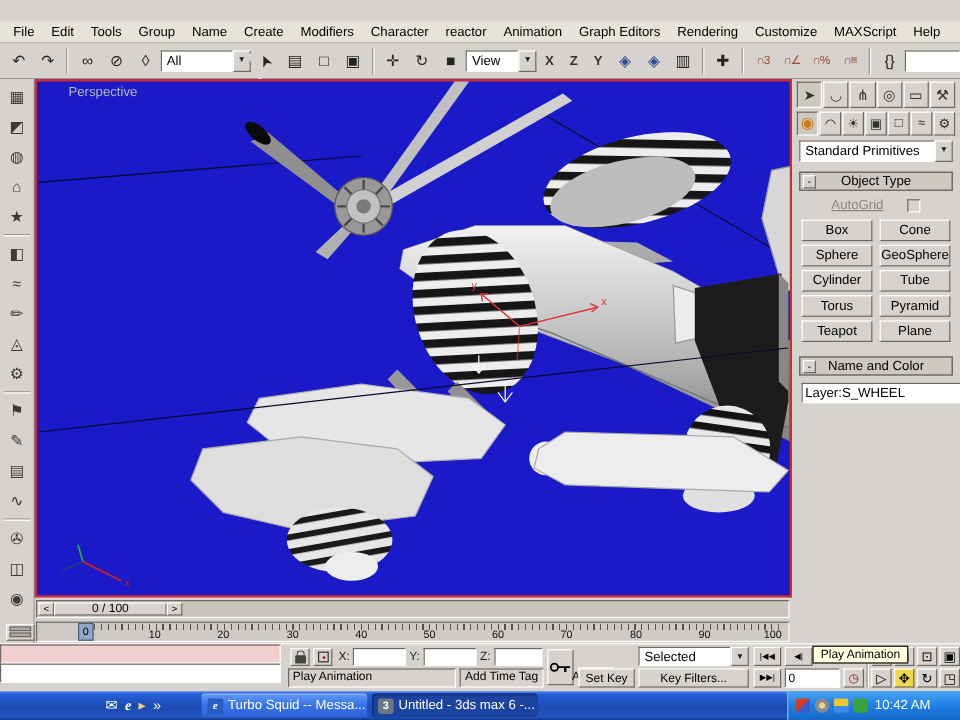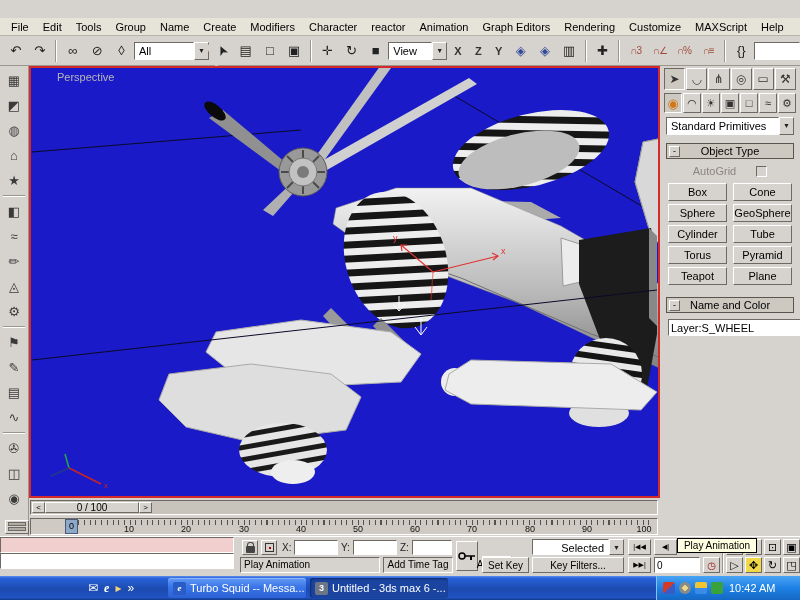--- a/index.html
+++ b/index.html
@@ -63,21 +63,21 @@
   .cpcat { flex:1; height:20px; display:flex; align-items:center; justify-content:center; font-size:11px; color:#333;
     background:#d6d3ce; border:1px solid; border-color:#fff #6e6a63 #6e6a63 #fff; }
   .cpcat.active { border-color:#6e6a63 #fff #fff #6e6a63; background:#cdc9c1; color:#d07818; font-size:13px; }
   #cp-combo { margin:0 2px 8px 2px; }
   #cp-combo .cval { flex:1; }
   .rollout { margin:0 2px 4px 2px; height:16px; background:#cdc9c1; border:1px solid #5a564e;
     display:flex; align-items:center; position:relative; }
   .rollout .minus { width:11px; height:11px; margin-left:2px; background:#d6d3ce; border:1px solid;
     border-color:#fff #6e6a63 #6e6a63 #fff; font-size:9px; line-height:8px; text-align:center; }
   .rollout .rtitle { position:absolute; left:0; right:0; text-align:center; }
-  #autogrid-row { display:flex; align-items:center; justify-content:center; gap:20px; height:16px; margin-bottom:4px; color:#8a867e; }
+  #autogrid-row { display:flex; align-items:center; justify-content:center; gap:20px; height:16px; margin-bottom:4px; color:#8a867e;text-decoration:underline; }
   #autogrid-box { width:11px; height:11px; background:#d6d3ce; border:1px solid; border-color:#6e6a63 #fff #fff #6e6a63; }
   #obj-grid { display:grid; grid-template-columns:1fr 1fr; gap:3px 6px; margin:0 4px 12px 4px; }
   .objbtn { height:18px; background:#d6d3ce; border:1px solid; border-color:#fff #6e6a63 #6e6a63 #fff;
     display:flex; align-items:center; justify-content:center; white-space:nowrap; }
   #name-row { display:flex; gap:4px; margin:6px 4px 0 4px; align-items:center; }
   #name-input { flex:1; height:17px; border:1px solid; border-color:#6e6a63 #fff #fff #6e6a63; background:#fff;
     font-family:inherit; font-size:11px; padding:0 2px; }
 
   
   #timeslider { position:absolute; left:29px; top:498px; width:631px; height:20px; background:#d6d3ce; }
@@ -453,21 +453,21 @@
     <div class="sb sb-btn" style="left:456px;top:4px;width:22px;height:30px;">
       <svg width="18" height="11" viewBox="0 0 18 11">
         <circle cx="4" cy="5" r="3" fill="none" stroke="#000" stroke-width="1.5"></circle>
         <line x1="7" y1="5" x2="17" y2="5" stroke="#000" stroke-width="1.5"></line>
         <rect x="12" y="5" width="2" height="4" fill="#000"></rect>
       </svg>
     </div>
     <div class="sb sb-btn" style="left:482px;top:19px;width:30px;height:16px;">Auto Key</div>
     <div class="sb sb-btn" style="left:482px;top:20px;width:47px;height:16px;">Set Key</div>
     <div class="sb combo" style="left:532px;top:2px;width:92px;height:16px;">
-      <span class="cval" style="flex:1;text-align:right;">Selected</span>
+      <span class="cval" style="flex:1;">Selected</span>
       <span class="carr">▼</span>
     </div>
     <div class="sb sb-btn" style="left:532px;top:20px;width:92px;height:16px;">Key Filters...</div>
 
     <div class="sb sb-btn" style="left:628px;top:2px;width:23px;height:16px;font-size:7px;">|◀◀</div>
     <div class="sb sb-btn" style="left:654px;top:2px;width:23px;height:16px;font-size:7px;">◀|</div>
     <div class="sb sb-btn" style="left:628px;top:20px;width:23px;height:16px;font-size:7px;">▶▶|</div>
     <input class="sb sb-field" style="left: 654px; top: 20px; width: 46px; height: 16px;" value="0">
     <div class="sb sb-btn" style="left:703px;top:20px;width:17px;height:16px;color:#a02020;">◷</div>
 

